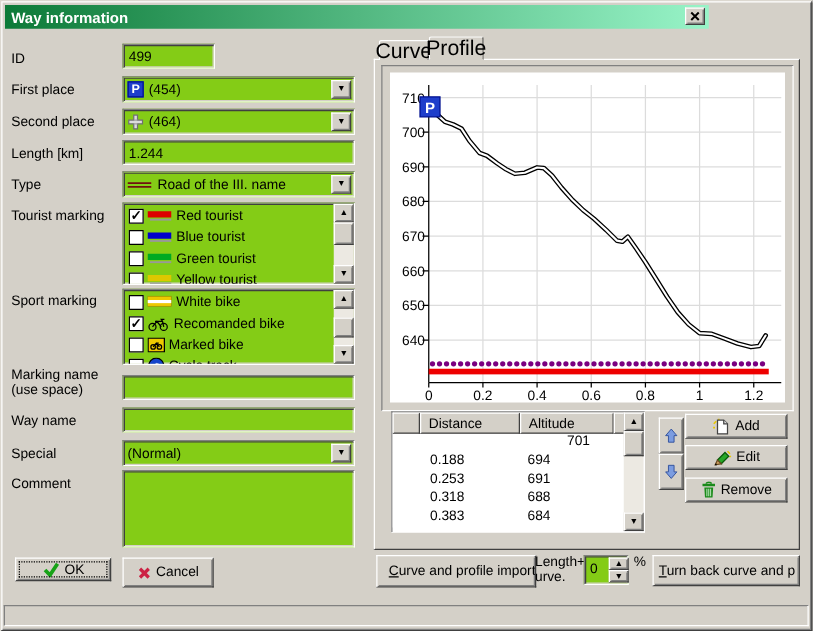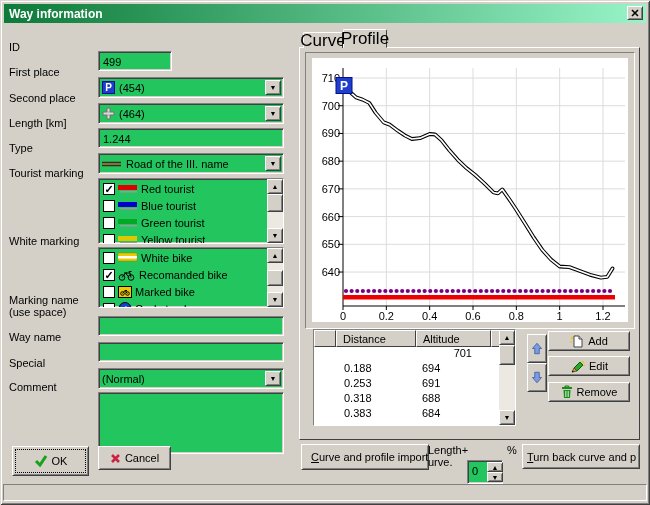--- a/index.html
+++ b/index.html
@@ -1,26 +1,26 @@
 <!DOCTYPE html>
 <html><head>
 <meta charset="utf-8">
 <style>
   html,body{margin:0;padding:0;background:#808080;}
   *{box-sizing:border-box;font-family:"Liberation Sans",sans-serif;}
   #dialog{position:relative;width:650px;height:505px;background:#d4d0c8;overflow:hidden;
     box-shadow:inset 1px 1px 0 #dcd8d0, inset -1px -1px 0 #404040, inset 2px 2px 0 #fff, inset -2px -2px 0 #808080;}
-  .titlebar{position:absolute;left:4px;top:4px;width:642px;height:19px;display:flex;align-items:center;
+  .titlebar{position:absolute;left:4px;top:4px;width:563px;height:19px;display:flex;align-items:center;
     padding-left:5px;color:#fff;font-size:12px;font-weight:bold;}
   .closebtn{position:absolute;right:3px;top:2px;width:16px;height:14px;background:#d4d0c8;
     border:1px solid;border-color:#fff #404040 #404040 #fff;box-shadow:inset 1px 1px 0 #d4d0c8, inset -1px -1px 0 #808080;
     display:flex;align-items:center;justify-content:center;}
   .lbl{position:absolute;font-size:11px;color:#000;white-space:nowrap;}
-  .sunken{background:#22c55e;border:1px solid;border-color:#808080 #fff #fff #808080;
-    box-shadow:inset 1px 1px 0 #404040, inset -1px -1px 0 #d4d0c8;margin-top:16px;}
+  .sunken{background:#84cc16;border:1px solid;border-color:#808080 #fff #fff #808080;
+    box-shadow:inset 1px 1px 0 #404040, inset -1px -1px 0 #d4d0c8;}
   input.tb{position:absolute;font-size:11px;padding:2px 0 0 4px;outline:none;}
   .combo{position:absolute;display:flex;align-items:center;padding-left:3px;font-size:11px;gap:4px;}
   .combo .drop{position:absolute;right:2px;top:2px;bottom:2px;width:16px;background:#d4d0c8;
     border:1px solid;border-color:#fff #404040 #404040 #fff;box-shadow:inset 1px 1px 0 #d4d0c8, inset -1px -1px 0 #808080;
     display:flex;align-items:center;justify-content:center;font-size:7px;color:#000;}
   .listbox{position:absolute;overflow:hidden;}
   .li{height:17px;display:flex;align-items:center;gap:3px;padding-left:3px;font-size:11px;white-space:nowrap;}
   .cb{width:12px;height:12px;background:#fff;border:1px solid #000;flex:0 0 auto;
     display:flex;align-items:center;justify-content:center;font-size:11px;font-weight:bold;line-height:10px;}
   .sb{position:absolute;top:0;right:0;bottom:0;width:16px;background:#ece9e2;}
@@ -58,21 +58,21 @@
         </svg>
     </div>
   </div>
 
   <div class="lbl" style="left:9px;top:41px">ID</div>
   <div class="lbl" style="left:9px;top:66px">First place</div>
   <div class="lbl" style="left:9px;top:92px">Second place</div>
   <div class="lbl" style="left:9px;top:117px">Length [km]</div>
   <div class="lbl" style="left:9px;top:142px">Type</div>
   <div class="lbl" style="left:9px;top:167px">Tourist marking</div>
-  <div class="lbl" style="left:9px;top:235px">White marking</div>
+  <div class="lbl" style="left:9px;top:235px">Sport marking</div>
   <div class="lbl" style="left:9px;top:294px">Marking name</div>
   <div class="lbl" style="left:9px;top:306px">(use space)</div>
   <div class="lbl" style="left:9px;top:331px">Way name</div>
   <div class="lbl" style="left:9px;top:357px">Special</div>
   <div class="lbl" style="left:9px;top:381px">Comment</div>
 
   <input class="tb sunken" style="left: 98px; top: 35px; width: 74px; height: 20px;" value="499">
 
   <div class="combo sunken" style="left:98px;top:61px;width:186px;height:21px">
     <span style="width:13px;height:13px;background:#1e3ecb;border:1px solid #001090;color:#fff;font-size:10px;font-weight:bold;display:flex;align-items:center;justify-content:center;flex:0 0 auto">P</span>
@@ -207,21 +207,21 @@
   <input class="tb sunken" style="left: 98px; top: 300px; width: 186px; height: 20px;" value="">
   <input class="tb sunken" style="left: 98px; top: 326px; width: 186px; height: 20px;" value="">
 
   <div class="combo sunken" style="left:98px;top:352px;width:186px;height:21px">
     <span>(Normal)</span>
     <span class="drop">▼</span>
   </div>
 
   <textarea class="sunken" style="position: absolute; left: 98px; top: 376px; width: 186px; height: 62px; resize: none; font-size: 11px; outline: none;"></textarea>
 
-  <div class="btn focused" style="left:12px;top:446px;width:77px;height:30px">
+  <div class="btn focused" style="left:12px;top:446px;width:77px;height:19px">
     <svg width="14" height="12" viewBox="0 0 14 12">
       <path d="M2 6 L6 10 L12 1" stroke="#17a217" stroke-width="3" fill="none"></path>
       </svg>
     <span>OK</span>
   </div>
   <div class="btn" style="left:98px;top:446px;width:73px;height:24px">
     <svg width="11" height="11" viewBox="0 0 11 11">
       <path d="M2 2 L9 9 M9 2 L2 9" stroke="#cc2244" stroke-width="2.6"></path>
       </svg>
     <span>Cancel</span>

